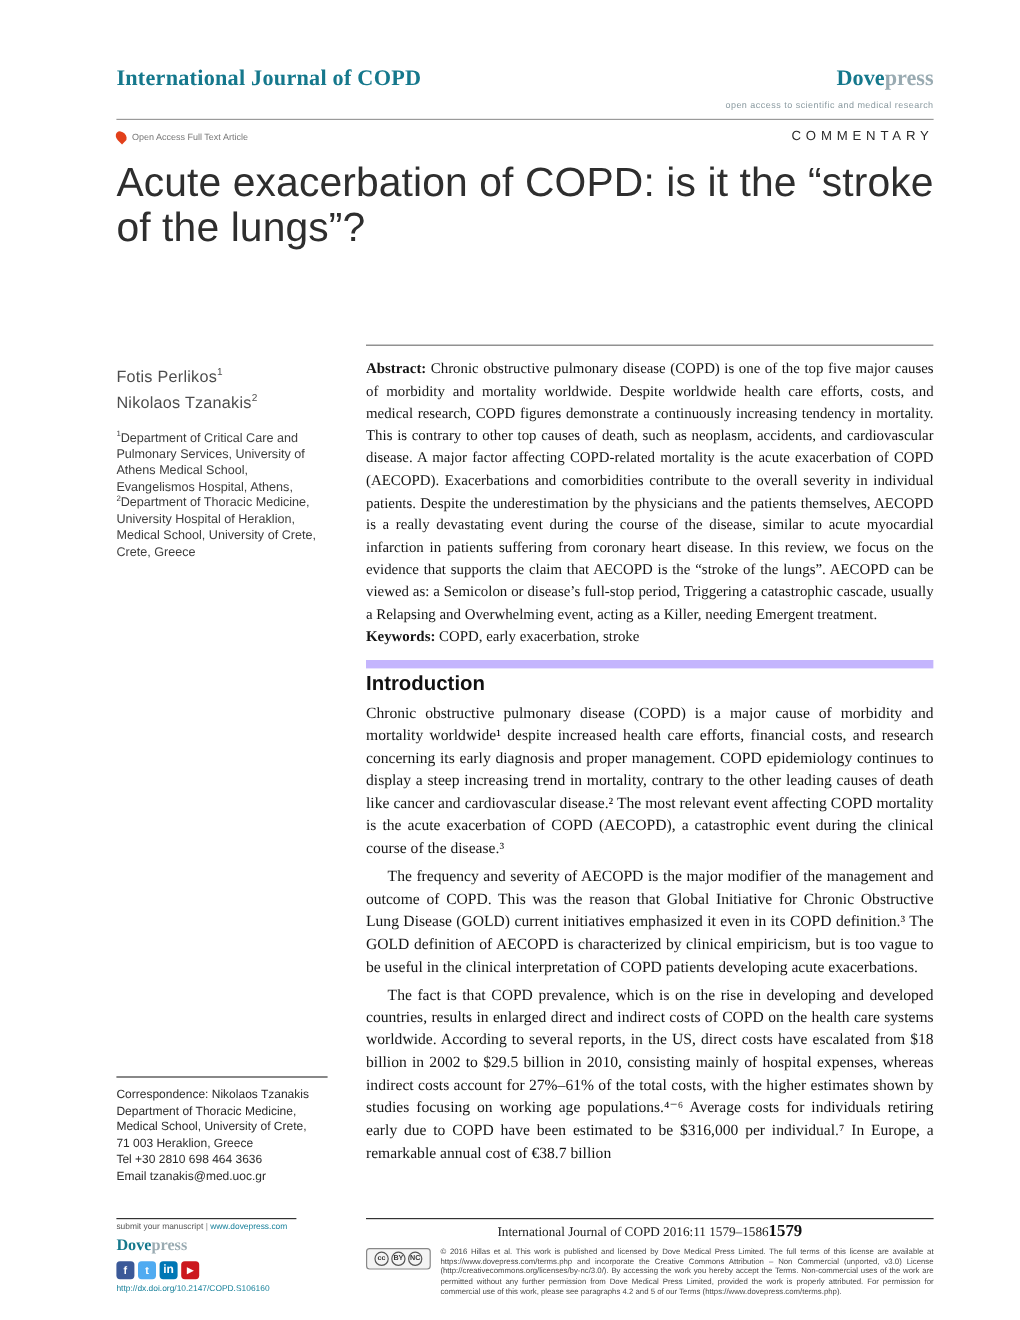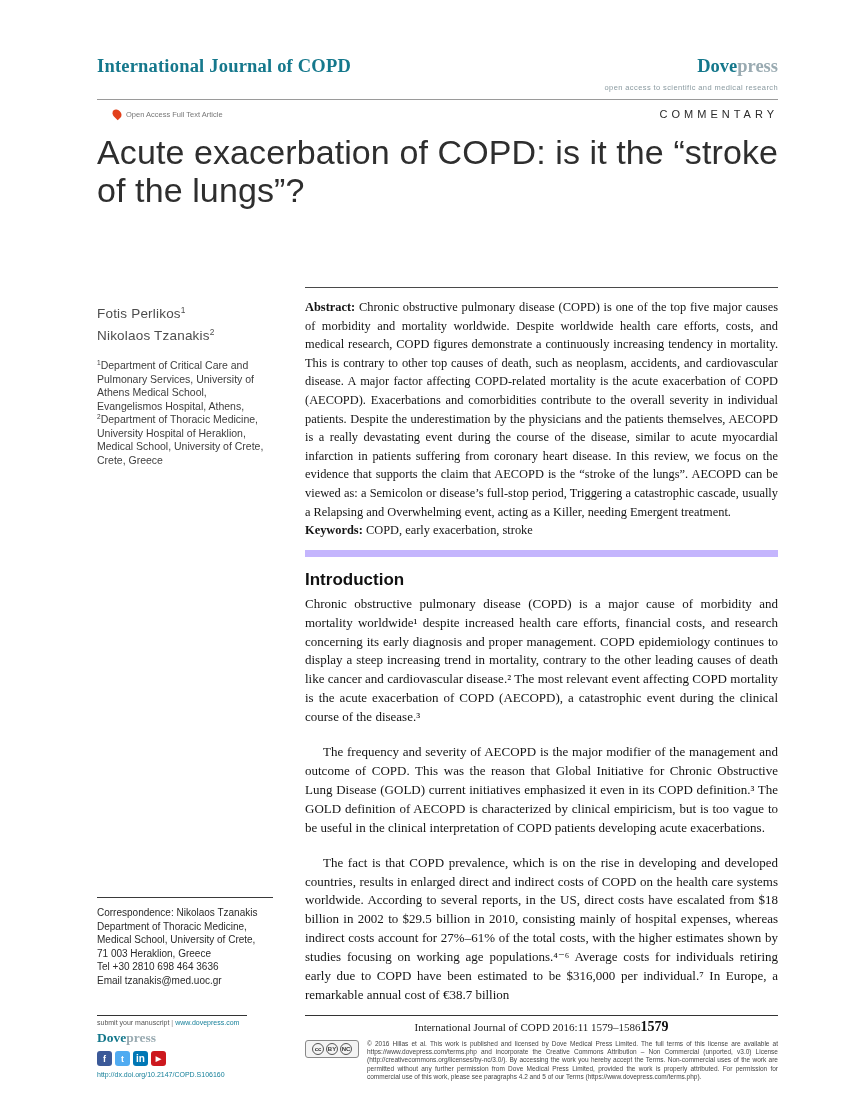--- a/index.html
+++ b/index.html
@@ -23,21 +23,21 @@
   .dove { color:#15788c; } .press { color:#9aabb2; }
   .tagline {
     position:absolute; right:72px; top:83px;
     font-size:7.5px; color:#8a9aa0; letter-spacing:.4px;
   }
   .header-rule { position:absolute; left:97px; top:99px; width:681px; border-top:1px solid #9a9a9a; }
   .meta-row {
     position:absolute; left:97px; top:108px; width:681px;
     display:flex; justify-content:space-between; align-items:center;
   }
-  .oa { display:flex; align-items:center; gap:5px; cursor:pointer;margin-left:16px; }
+  .oa { display:flex; align-items:center; gap:5px; cursor:pointer; }
   .oa-icon {
     width:8px; height:10px; background:#e2401b;
     border-radius:50% 50% 50% 0; transform:rotate(-45deg); display:inline-block;
   }
   .oa-text { font-size:7.5px; color:#777; }
   .article-type { font-size:11px; letter-spacing:4px; color:#2a2a2a; }
 
   
   .title {
     position:absolute; left:97px; top:133px; width:690px;
@@ -58,26 +58,26 @@
   
   .right-col { position:absolute; left:305px; top:287px; width:473px; height:728px; overflow:hidden; }
   .abstract-block {
     border-top:1px solid #4a4a4a; border-bottom:7px solid #c4b5fd;
     padding:10px 0 10px;
   }
   .abstract-text {
     font-family:"Liberation Serif","DejaVu Serif",serif;
     font-size:12.4px; line-height:18.6px; text-align:justify; color:#141414;
   }
-  .intro-heading { margin-top:13px; font-size:17px; font-weight:bold; color:#111; }
+  .intro-heading { margin-top:3px; font-size:17px; font-weight:bold; color:#111; }
   .body-para {
     font-family:"Liberation Serif","DejaVu Serif",serif;
     font-size:13px; line-height:18.9px; text-align:justify; color:#141414; margin-top:5px;
   }
-  .body-para.indent { text-indent:18px; margin-top:16px; }
+  .body-para.indent { text-indent:18px; margin-top:4px; }
 
   
   .footer-left { position:absolute; left:97px; top:1015px; width:150px; }
   .fl-top { border-top:1px solid #333; padding-top:3px; font-size:7px; color:#555; }
   .fl-sep { margin:0 2px; color:#888; }
   .fl-site { color:#17809a; cursor:pointer; }
   .fl-logo { margin-top:4px; font-family:"Liberation Serif","DejaVu Serif",serif; font-weight:bold; font-size:13.5px; }
   .social { margin-top:5px; display:flex; gap:3px; }
   .si {
     width:15px; height:15px; border-radius:3px; color:#fff; font-size:9px; font-weight:bold;

